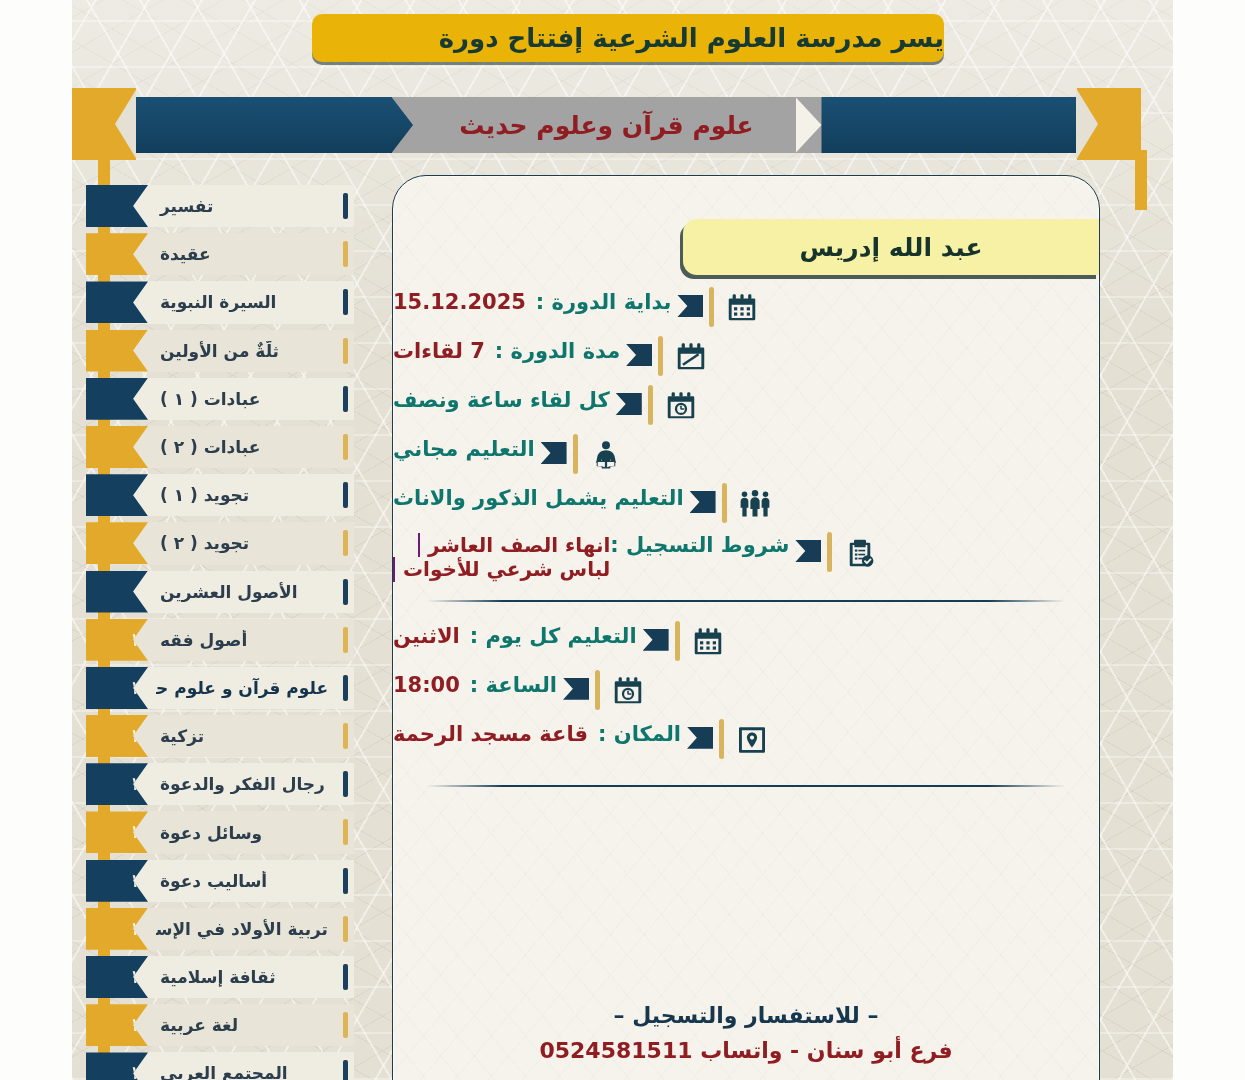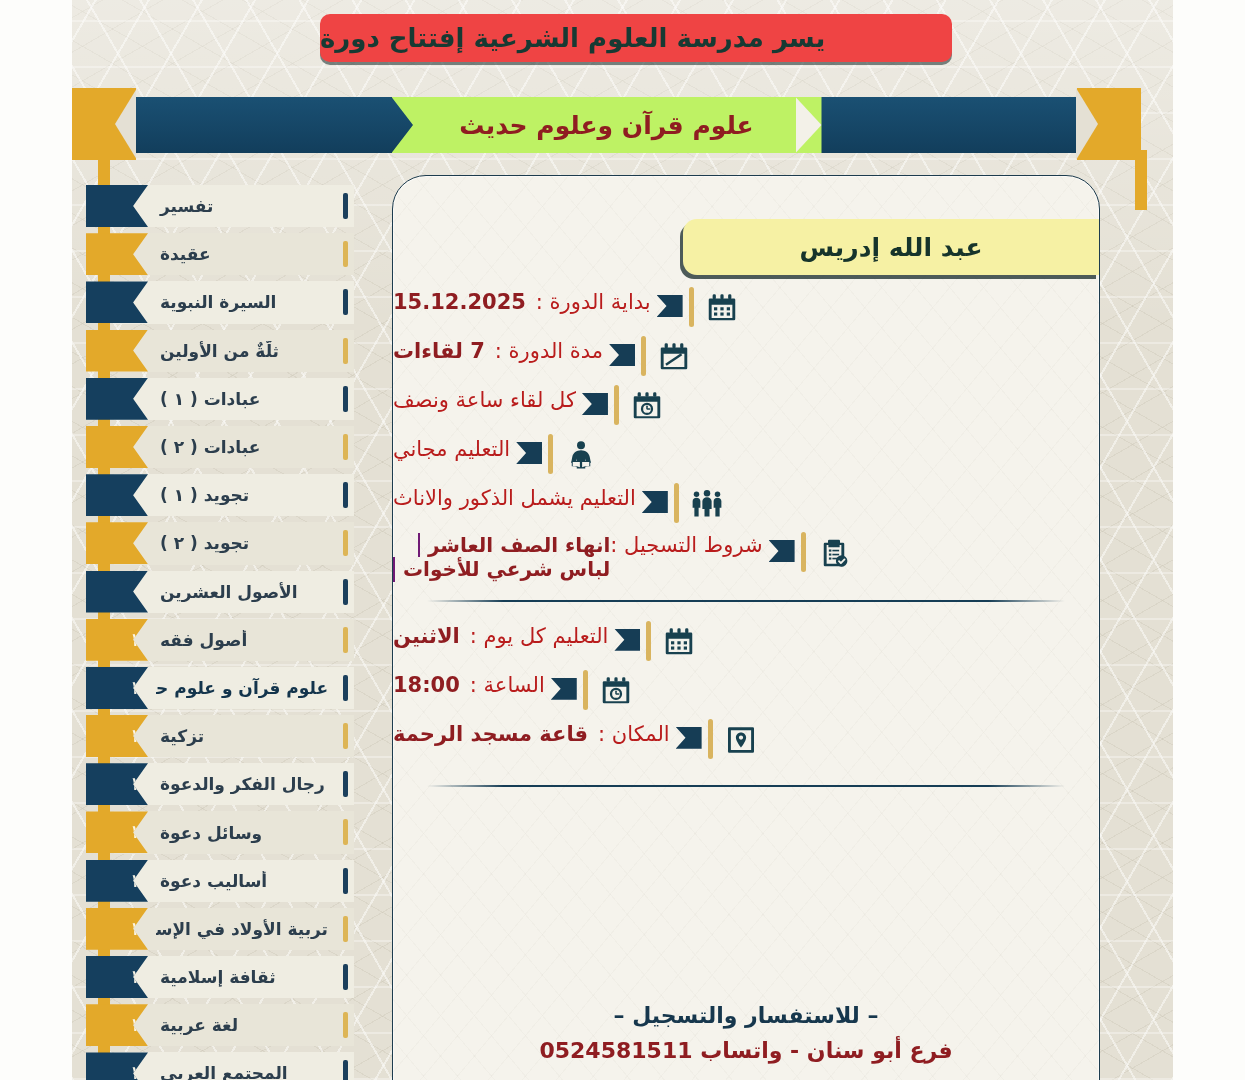--- a/index.html
+++ b/index.html
@@ -35,26 +35,26 @@
   .poster::after{
     content:"";
     position:absolute;inset:0;
     background:linear-gradient(180deg,rgba(255,255,255,.35),rgba(255,255,255,0) 30%);
     pointer-events:none;
   }
 
   
   .title-banner{
     position:absolute;
-    left:248px; top:14px;
+    left:240px; top:14px;
     width:632px; height:48px;
-    background:#ef4444;
+    background:#eab308;
     border-radius:10px;
     box-shadow:0 3px 0 rgba(20,40,40,.55);
-    display:flex;align-items:center;justify-content:flex-end;
+    display:flex;align-items:center;justify-content:flex-start;
     z-index:5;
   }
   .title-banner .txt{
     font-size:26px;font-weight:bold;color:#173a33;
     letter-spacing:-.3px;white-space:nowrap;
   }
 
   
   .ribbon{
     position:absolute;left:0;top:88px;width:1069px;height:72px;z-index:6;
@@ -73,21 +73,21 @@
     background:#e4e0d4;clip-path:polygon(0 0,100% 50%,0 100%);
   }
   .ribbon-body{
     position:absolute;left:42px;right:42px;top:9px;height:56px;
     background:#17496b;
     background:linear-gradient(180deg,#1a5073,#123e5c);
   }
   .ribbon-center{
     position:absolute;left:50%;transform:translateX(-50%);
     top:9px;width:430px;height:56px;
-    background:#bef264;
+    background:#a3a3a3;
     clip-path:polygon(0 0,100% 0,100% 100%,0 100%, 5% 50%);
   }
   .ribbon-center::before{
     content:"";position:absolute;right:0;top:0;width:26px;height:56px;
     background:#f3f1e8;clip-path:polygon(0 0,100% 50%,0 100%);
   }
   .ribbon-center .txt{
     position:absolute;inset:0;display:flex;align-items:center;justify-content:center;
     font-size:25px;font-weight:bold;color:#8f1d21;white-space:nowrap;
   }
@@ -187,21 +187,21 @@
   }
   .d-flag{
     width:26px;min-width:26px;height:22px;margin-top:9px;margin-left:6px;
     background:#163d55;
     clip-path:polygon(0 0,100% 0,100% 100%,0 100%,38% 50%);
   }
   .d-text{
     display:flex;align-items:baseline;flex-wrap:wrap;justify-content:flex-start;
     padding-top:4px;
   }
-  .d-label{font-size:21px;font-weight:normal;color:#b91c1c;white-space:nowrap;}
+  .d-label{font-size:21px;font-weight:bold;color:#0f766e;white-space:nowrap;}
   .d-value{font-size:21px;font-weight:bold;color:#8f1d21;white-space:nowrap;margin-right:10px;}
   .d-value.ltr{direction:ltr;unicode-bidi:isolate;}
   .cond-wrap{display:flex;flex-direction:column;align-items:flex-start;padding-top:2px;}
   .cond-line{
     font-size:20px;font-weight:bold;color:#8f1d21;white-space:nowrap;
     border-left:2px solid #701a75;padding-left:8px;line-height:1.22;
     direction:rtl;text-align:right;
   }
   .cond-head{display:flex;align-items:baseline;justify-content:flex-end;}
 

